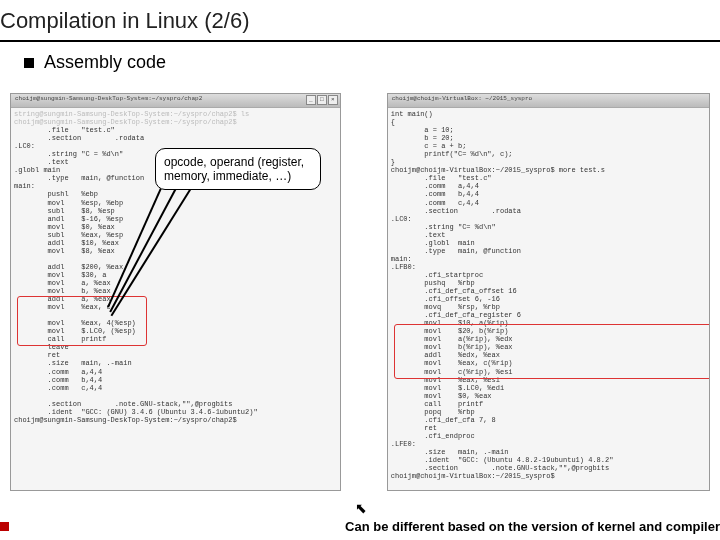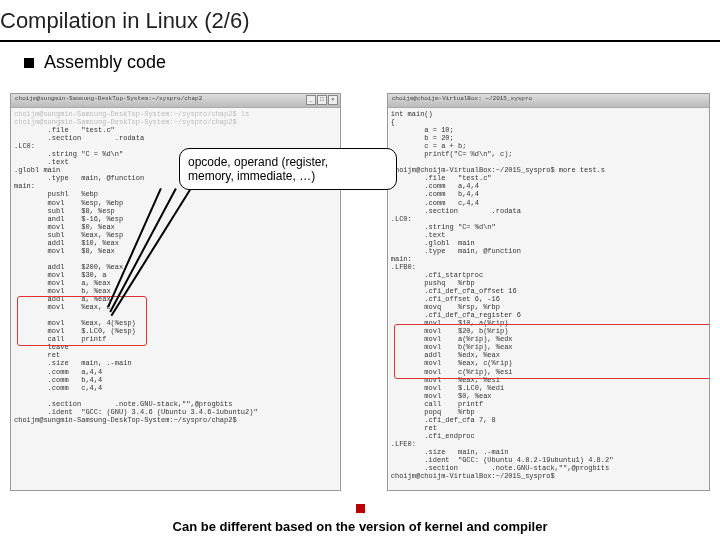--- a/index.html
+++ b/index.html
@@ -11,25 +11,25 @@
   .bullet-text { font-size: 18px; }
   .panels { display: flex; gap: 6px; padding: 0 10px; height: 398px; }
   .panel { border: 1px solid #999; background: #f5f5f5; font-family: "Courier New", monospace; font-size: 7px; line-height: 1.15; position: relative; overflow: hidden; padding: 2px 3px; color: #333; }
   .panel.left { width: 352px; }
   .panel.right { width: 344px; margin-left: 40px; }
   .panel .window-bar { height: 14px; background: linear-gradient(#ddd,#bbb); margin: -2px -3px 2px -3px; border-bottom: 1px solid #aaa; position: relative; font-size: 6px; padding: 2px 4px; color: #444; }
   .panel .ctrls { position: absolute; right: 2px; top: 1px; display: flex; gap: 1px; }
   .panel .ctrls span { width: 10px; height: 10px; border: 1px solid #888; background: #eee; font-size: 6px; text-align: center; line-height: 8px; }
   .code { white-space: pre; }
   .blur { color: #bbb; filter: blur(0.4px); }
-  .callout { position: absolute; left: 155px; top: 148px; width: 218px; background: #fff; border: 1.5px solid #000; border-radius: 10px; padding: 6px 8px; font-size: 12px; font-family: Arial, sans-serif; z-index: 5; margin-left: 24px; }
+  .callout { position: absolute; left: 155px; top: 148px; width: 166px; background: #fff; border: 1.5px solid #000; border-radius: 10px; padding: 6px 8px; font-size: 12px; font-family: Arial, sans-serif; z-index: 5; }
   .callout-line { position: absolute; background: #000; z-index: 4; transform-origin: top left; }
   .red-box { position: absolute; border: 1.5px solid #d33; border-radius: 3px; }
   .cursor { position: absolute; left: 355px; top: 500px; font-size: 14px; }
-  .footer { position: absolute; bottom: 6px; left: 0; right: 0; display: flex; align-items: center; justify-content: flex-end; gap: 6px; font-size: 13px; font-weight: bold; flex-direction: column; }
+  .footer { position: absolute; bottom: 6px; left: 0; right: 0; display: flex; align-items: center; justify-content: space-between; gap: 6px; font-size: 13px; font-weight: bold; }
   .footer .sq2 { width: 9px; height: 9px; background: #b00; }
 </style>
 </head>
 <body>
 
 <div class="title">Compilation in Linux (2/6)</div>
 <div class="hr"></div>
 
 <div class="bullet-row">
   <div class="sq"></div>
@@ -40,21 +40,21 @@
 
   <div class="panel left">
     <div class="window-bar">
       <span>choijm@sungmin-Samsung-DeskTop-System:~/syspro/chap2</span>
       <div class="ctrls">
         <span>_</span>
         <span>□</span>
         <span>×</span>
       </div>
     </div>
-    <div class="code blur">choijm@sungmin-Samsung-DeskTop-System:~/syspro/chap2$ ls</div>
+    <div class="code blur">string@sungmin-Samsung-DeskTop-System:~/syspro/chap2$ ls</div>
     <div class="code blur">choijm@sungmin-Samsung-DeskTop-System:~/syspro/chap2$</div>
     <div class="code">        .file   "test.c"
         .section        .rodata
 .LC0:
         .string "C = %d\n"
         .text
 .globl main
         .type   main, @function
 main:
         pushl   %ebp

